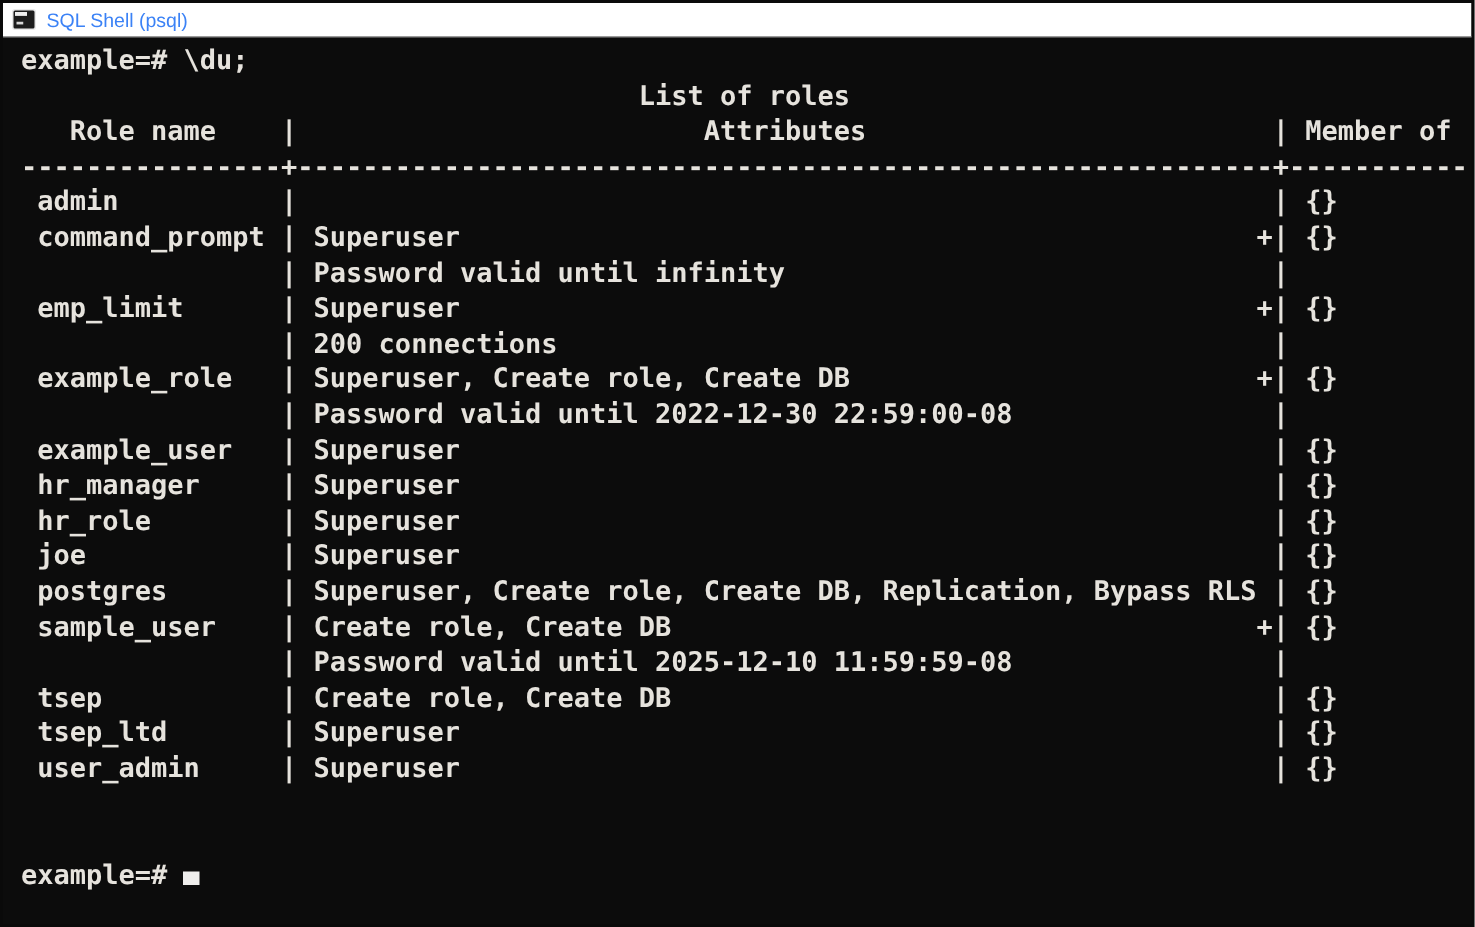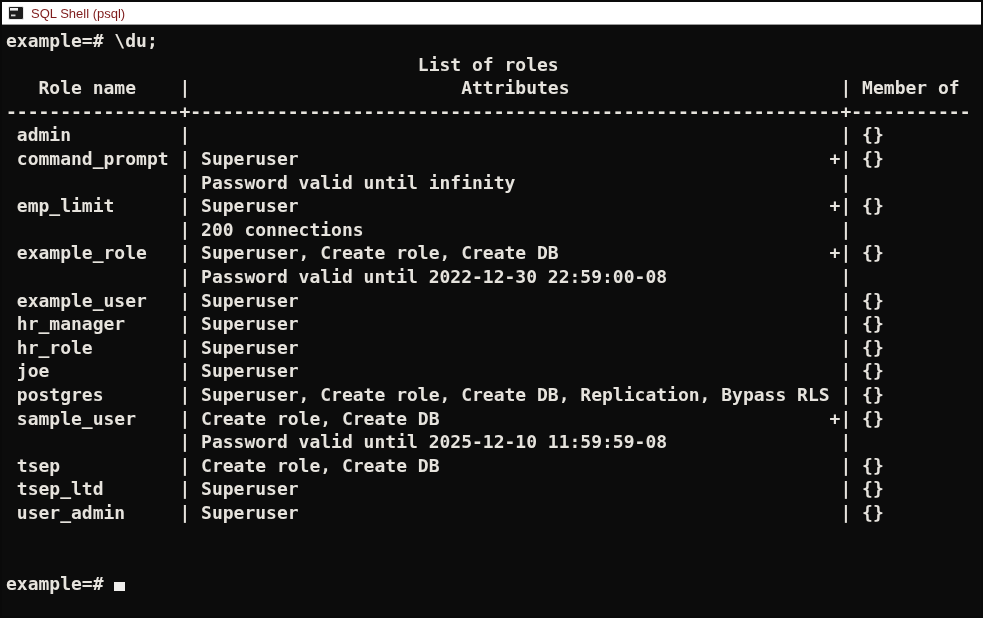--- a/index.html
+++ b/index.html
@@ -9,36 +9,36 @@
     background:#0c0c0c;
     position:relative;overflow:hidden;
   }
   .titlebar{
     height:23px;box-sizing:border-box;
     background:#ffffff;
     border-bottom:1px solid #9a9a9a;
     display:flex;align-items:center;gap:7px;
     padding:0 6px;
     font-family:"Liberation Sans",sans-serif;
-    font-size:13px;color:#7f1d1d;
+    font-size:13px;color:#3b82f6;
   }
   .titlebar .icon{display:inline-flex;width:16px;height:14px;}
   .screen{
     box-sizing:border-box;
     height:591px;
     padding:4px 0 0 4px;
     font-family:"DejaVu Sans Mono","Liberation Mono",monospace;
     font-weight:700;
     font-size:18px;
     line-height:23.6px;
     color:#e6e3dd;
     white-space:pre;
     overflow:hidden;
   }
-  .line{height:23.6px;}
+  .line{height:23.6px;margin-left:8px;}
   .cursor{
     display:inline-block;width:11px;height:9px;
     background:#efeeec;vertical-align:-1px;
   }
 </style>
 </head>
 <body>
 
 <div class="window">
   <div class="titlebar">

